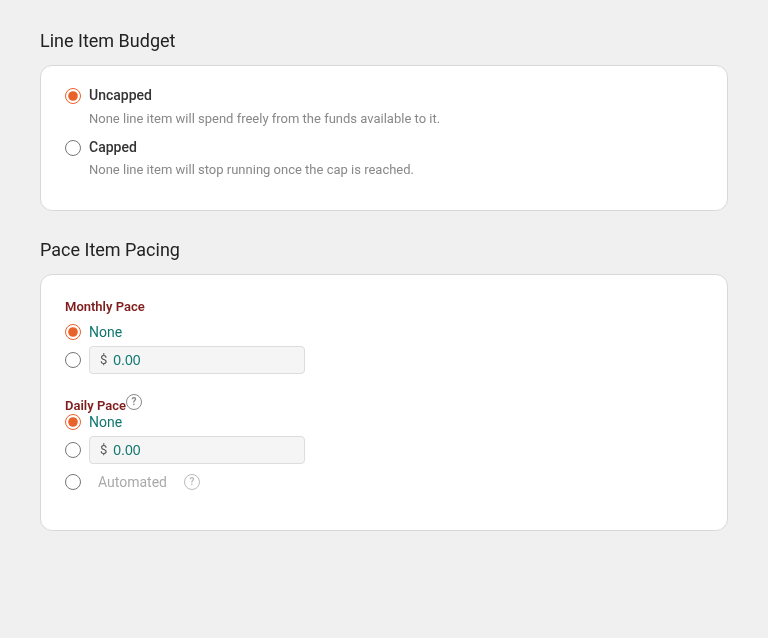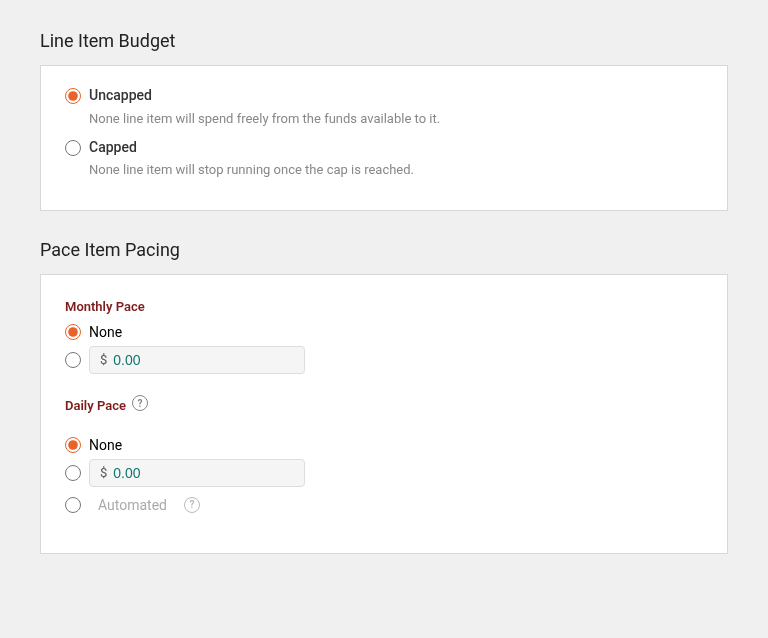--- a/index.html
+++ b/index.html
@@ -20,21 +20,21 @@
     .section-title {
       font-size: 18px;
       font-weight: 400;
       color: #222;
       margin-bottom: 14px;
     }
 
     .card {
       background: #fff;
       border: 1px solid #d8d8d8;
-      border-radius: 0;
+      border-radius: 12px;
       padding: 20px 24px;
       margin-bottom: 28px;
     }
 
     .radio-row {
       display: flex;
       align-items: flex-start;
       margin-bottom: 4px;
     }
 
@@ -122,28 +122,27 @@
 
     .none-row input[type="radio"] {
       margin-right: 8px;
       accent-color: #e8622a;
       width: 16px;
       height: 16px;
     }
 
     .none-label {
       font-size: 14px;
-      color: #000000;
+      color: #0f766e;
     }
 
     .daily-pace-header {
       display: flex;
-      align-items: center;
-      gap: 6px;
-      margin-bottom: 24px;
+      align-items: flex-start;
+      margin-bottom: 1px;
     }
 
     .help-icon {
       display: inline-flex;
       align-items: center;
       justify-content: center;
       width: 16px;
       height: 16px;
       border: 1.5px solid #888;
       border-radius: 50%;

